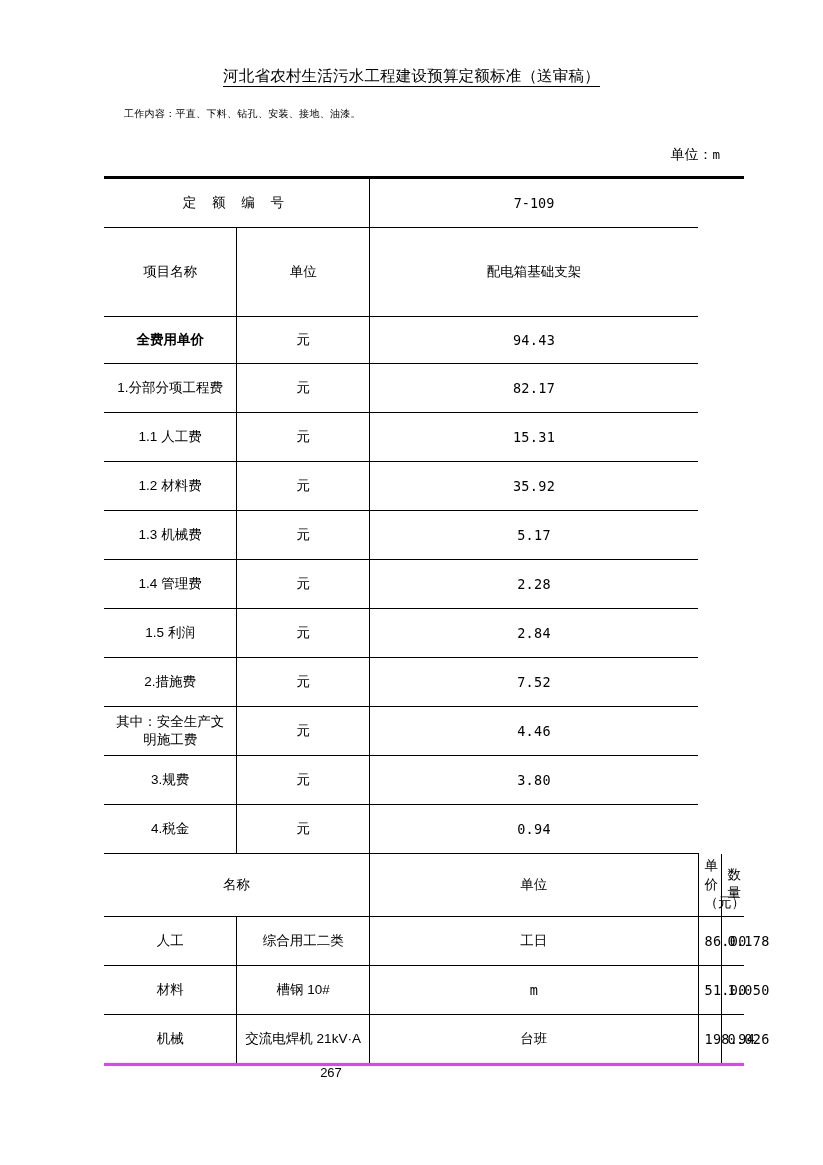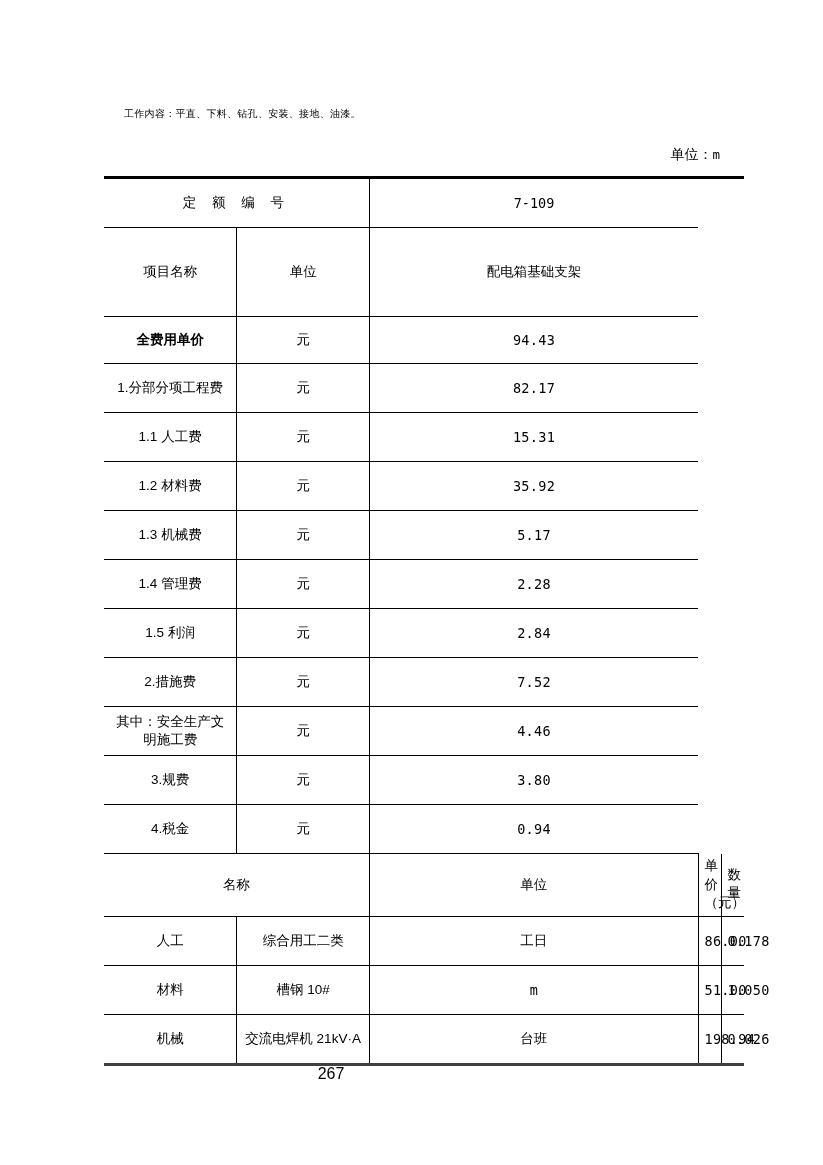--- a/index.html
+++ b/index.html
@@ -57,21 +57,21 @@
 
   
   .sheet {
     position: absolute;
     top: 176px;
     left: 104px;
     width: 640px;
     border-collapse: collapse;
     table-layout: fixed;
     border-top: 3px solid #000;
-    border-bottom: 3px solid #404040;
+    border-bottom: 3px solid #d946ef;
   }
   .sheet td {
     border-bottom: 1px solid #000;
     border-right: 1px solid #000;
     padding: 0 6px;
     font-size: 13.5px;
     vertical-align: middle;
     text-align: center;
     line-height: 1.35;
   }
@@ -118,28 +118,31 @@
   .r-rhead td { height: 62px; }
   .r-res   td { height: 48px; }
 
   
   .page-number {
     position: absolute;
     top: 1065px;
     left: 0;
     width: 662px;
     text-align: center;
-    font-size: 16px;
+    font-size: 13px;
   }
 </style>
 </head>
 <body>
 
 <div class="page">
 
+  <div class="doc-title">
+    <span>河北省农村生活污水工程建设预算定额标准（送审稿）</span>
+  </div>
 
   <div class="work-content">工作内容：平直、下料、钻孔、安装、接地、油漆。</div>
 
   <div class="unit-note">
     <span>单位：</span><span class="mono">m</span>
   </div>
 
   <table class="sheet">
     <tbody>
 

